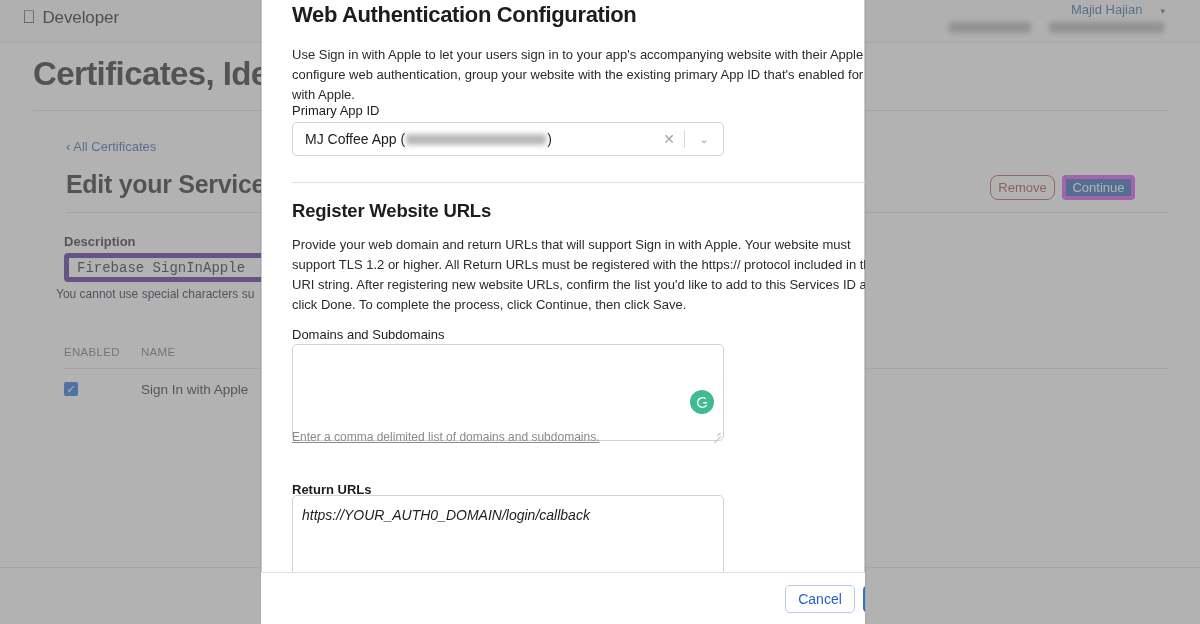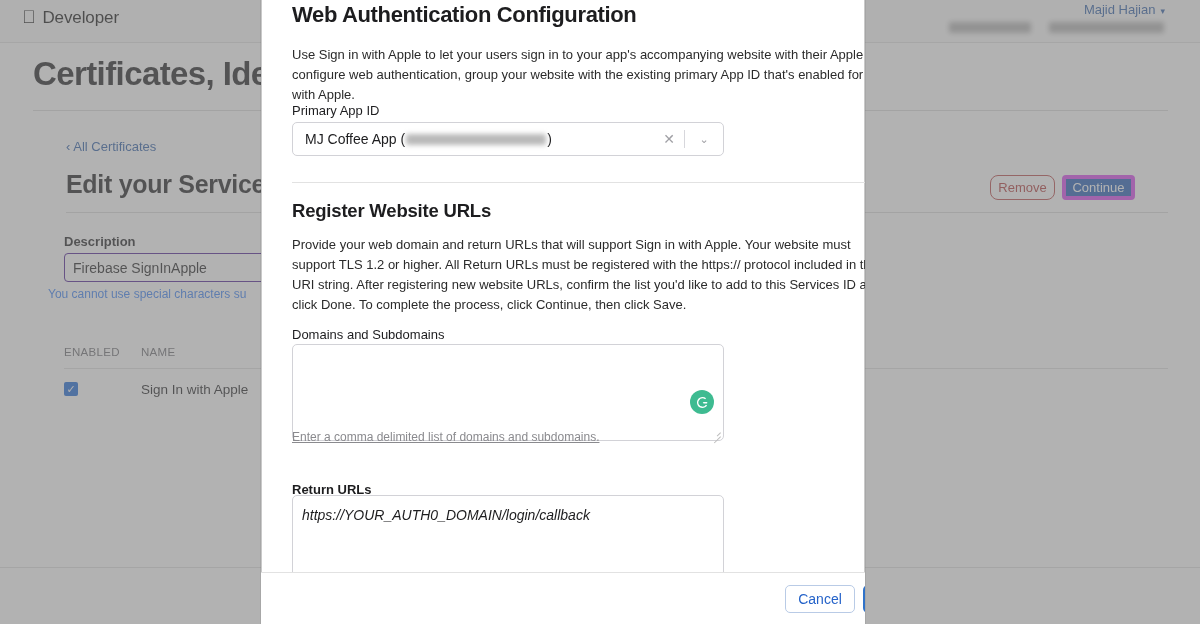--- a/index.html
+++ b/index.html
@@ -22,21 +22,21 @@
   }
   #apple-brand {
     position: absolute; left: 22px; top: 8px;
     display: flex; align-items: center; gap: 7px;
     font-size: 17px; color: #111; letter-spacing: -0.1px;
   }
   .apple-glyph { font-size: 18px; line-height: 1; display: block; margin-top: -3px; }
   #account-menu {
     position: absolute; right: 35px; top: 2px;
     font-size: 13px; color: #2d5ea8;
-    display: flex; align-items: center; gap: 5px;
+    display: flex; align-items: center; gap: 18px;
   }
   .chev { font-size: 9px; display: inline-block; transform: translateY(1px); }
   .redacted {
     display: inline-block; border-radius: 2px;
     background: #b4b4b4;
     filter: blur(2.6px);
     vertical-align: middle;
   }
   #redacted-row { position: absolute; right: 36px; top: 22px; display: flex; gap: 18px; }
 
@@ -75,27 +75,27 @@
   #bg-rule-1 {
     position: absolute; left: 66px; top: 212px; width: 1102px; height: 1px;
     background: #dcdcdc;
   }
   #label-description {
     position: absolute; left: 64px; top: 234px;
     font-size: 13px; font-weight: bold; color: #1d1d1f;
   }
   #field-description {
     position: absolute; left: 64px; top: 253px; width: 330px; height: 29px;
-    border: 1px solid #4c1d95; border-radius: 4px; background: #fff;
+    border: 5px solid #4c1d95; border-radius: 4px; background: #fff;
     display: flex; align-items: center; padding-left: 8px;
-    font-size: 14px; color: #1d1d1f;
+    font-size: 14px; color: #1d1d1f; font-family: Liberation Mono, monospace;
   }
   #hint-description {
-    position: absolute; left: 48px; top: 287px;
-    font-size: 12px; color: #3b82f6; white-space: nowrap;
+    position: absolute; left: 56px; top: 287px;
+    font-size: 12px; color: #0f172a; white-space: nowrap;
   }
   #table-head {
     position: absolute; left: 64px; top: 346px; width: 1104px;
     font-size: 11.5px; color: #6e6e73; letter-spacing: 0.3px;
   }
   #table-head .col-enabled { position: absolute; left: 0; }
   #table-head .col-name { position: absolute; left: 77px; }
   #bg-rule-2 {
     position: absolute; left: 64px; top: 368px; width: 1104px; height: 1px;
     background: #e0e0e0;

